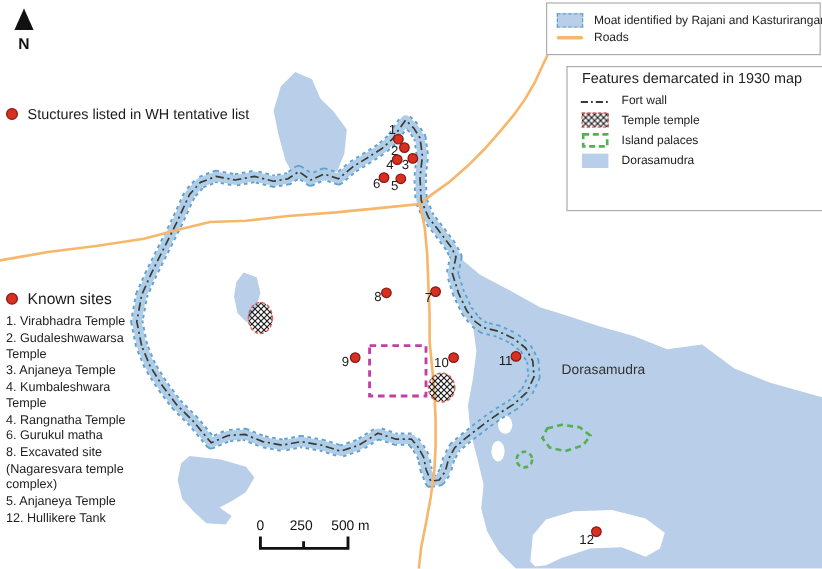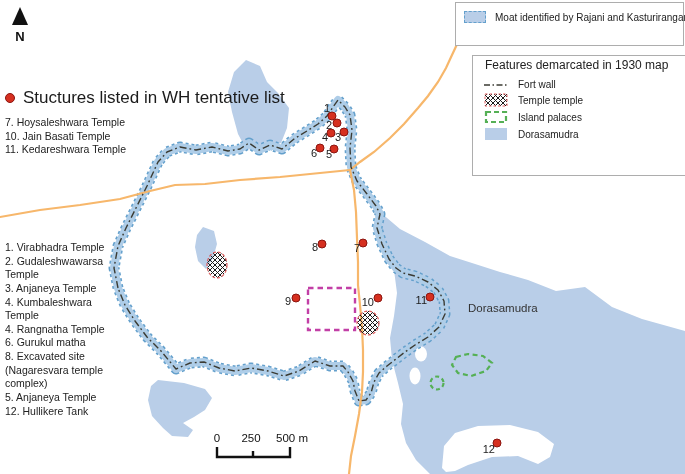--- a/index.html
+++ b/index.html
@@ -16,21 +16,21 @@
   .legend-row{display:flex;align-items:center;gap:9px;margin:3px 0;}
   .legend-label{font-size:10px;white-space:nowrap;color:#222;}
   .legend-title{font-size:12px;color:#222;margin:1px 0 7px 2px;white-space:nowrap;}
   .swatch-moat{width:22px;height:12px;flex:0 0 auto;background:#b9cee8;border:1.5px dashed #64a0cc;box-sizing:border-box;}
   .swatch-road{width:22px;height:3px;flex:0 0 auto;background:#f7b76b;border-radius:2px;}
   .swatch-svg{flex:0 0 auto;display:block;}
   .text-block{position:absolute;}
   #wh-block{left:5px;top:88px;width:260px;}
   #known-block{left:5px;top:241px;width:118px;}
   .block-title{display:flex;align-items:center;gap:8px;white-space:nowrap;}
-  #wh-block .block-title{font-size:17px;margin-bottom:8px;}
+  #wh-block .block-title{font-size:12px;margin-bottom:8px;}
   #known-block .block-title{font-size:13px;margin-bottom:6px;}
   .bullet{width:8px;height:8px;border-radius:50%;background:#d63020;border:1px solid #8c1510;flex:0 0 auto;}
   .site-list{font-size:10.5px;line-height:1.3;color:#222;}
   .site-list div{margin:0;}
 </style>
 </head>
 <body>
 
 <div id="canvas">
 
@@ -105,20 +105,24 @@
       <text x="251" y="442" font-size="11.5" text-anchor="middle" fill="#111">250</text>
       <text x="292" y="442" font-size="11.5" text-anchor="middle" fill="#111">500 m</text>
     </g>
   </svg>
 
   <div class="legend-box" id="legend-moat">
     <div class="legend-row">
       <span class="swatch-moat"></span>
       <span class="legend-label">Moat identified by Rajani and Kasturirangan</span>
     </div>
+    <div class="legend-row">
+      <span class="swatch-road"></span>
+      <span class="legend-label">Roads</span>
+    </div>
   </div>
 
   <div class="legend-box" id="legend-1930">
     <div class="legend-title">Features demarcated in 1930 map</div>
     <div class="legend-row">
       <svg class="swatch-svg" width="26" height="10">
         <line x1="1" y1="5" x2="25" y2="5" stroke="#3b3b33" stroke-width="1.6" stroke-dasharray="6 2.5 1.5 2.5"></line>
       </svg>
       <span class="legend-label">Fort wall</span>
     </div>
@@ -140,28 +144,27 @@
       </svg>
       <span class="legend-label">Dorasamudra</span>
     </div>
   </div>
 
   <div class="text-block" id="wh-block">
     <div class="block-title">
       <span class="bullet"></span>
       <span>Stuctures listed in WH tentative list</span>
     </div>
-    <div class="site-list">
-      <div>7. Hoysaleshwara Temple</div>
-      <div>10. Jain Basati Temple</div>
-      <div>11. Kedareshwara Temple</div>
-    </div>
   </div>
 
   <div class="text-block" id="known-block">
+    <div class="block-title">
+      <span class="bullet"></span>
+      <span>Known sites</span>
+    </div>
     <div class="site-list">
       <div>1. Virabhadra Temple</div>
       <div>2. Gudaleshwawarsa Temple</div>
       <div>3. Anjaneya Temple</div>
       <div>4. Kumbaleshwara Temple</div>
       <div>4. Rangnatha Temple</div>
       <div>6. Gurukul matha</div>
       <div>8. Excavated site (Nagaresvara temple complex)</div>
       <div>5. Anjaneya Temple</div>
       <div>12. Hullikere Tank</div>

